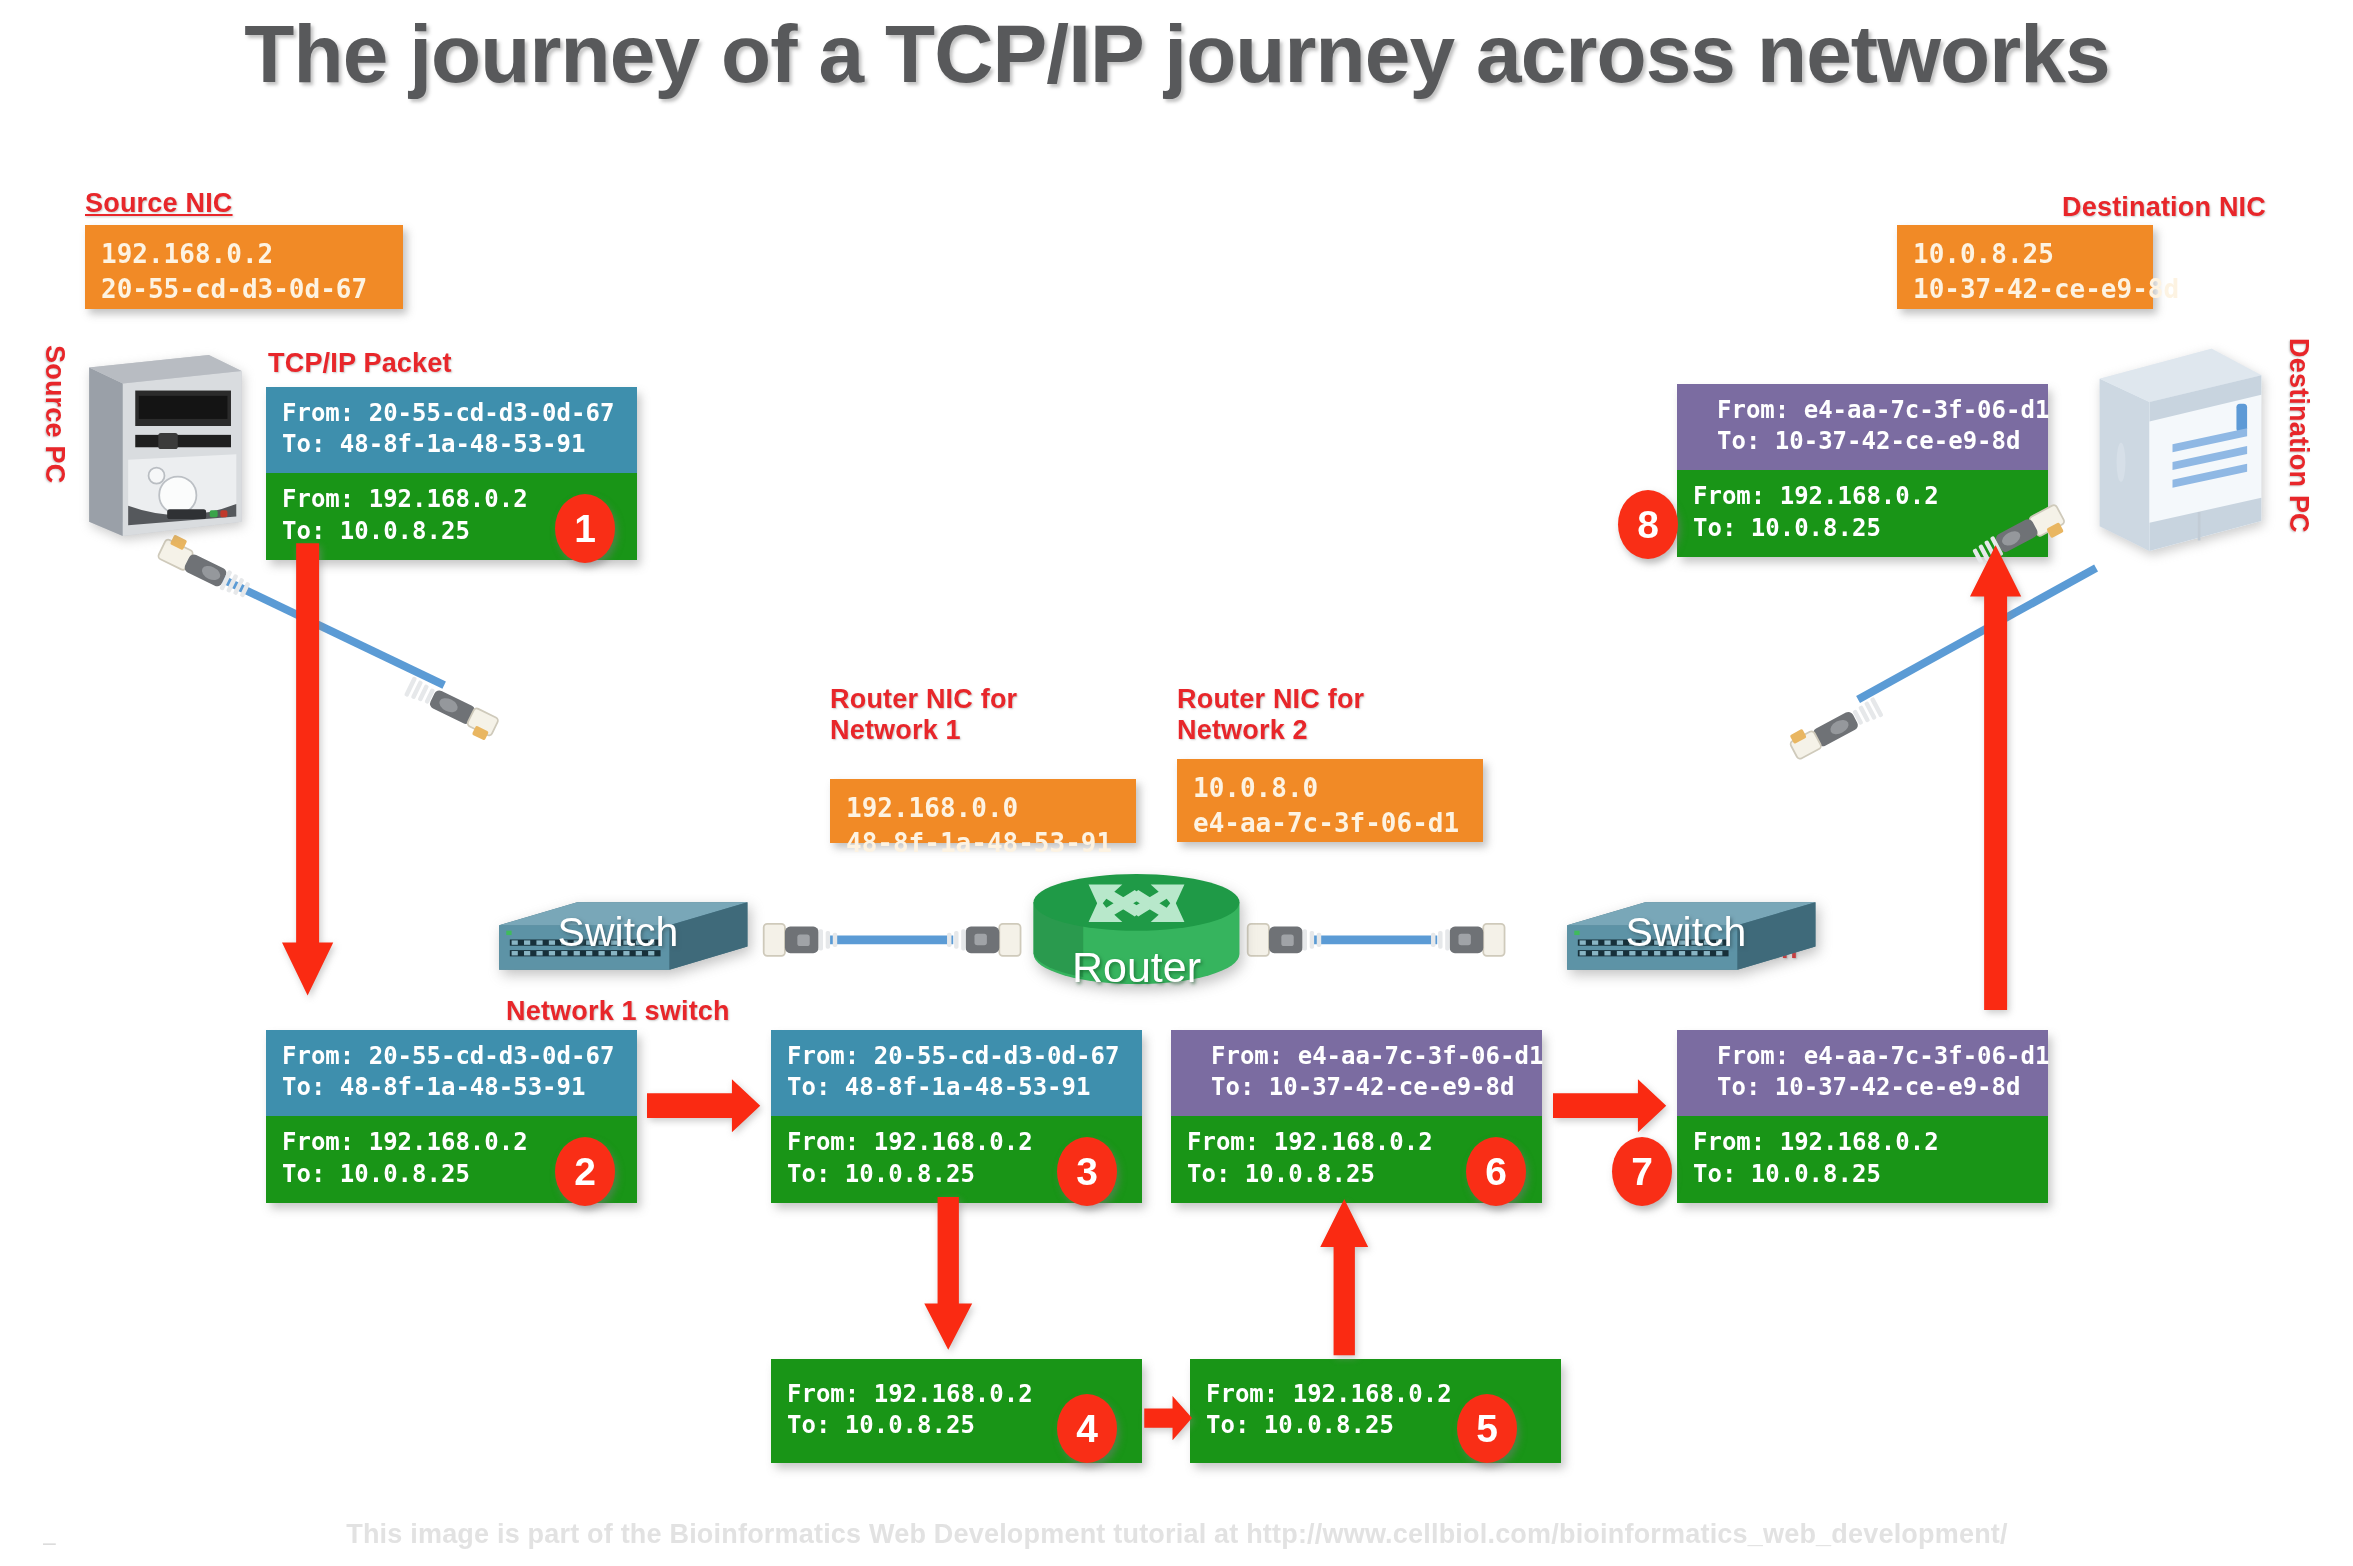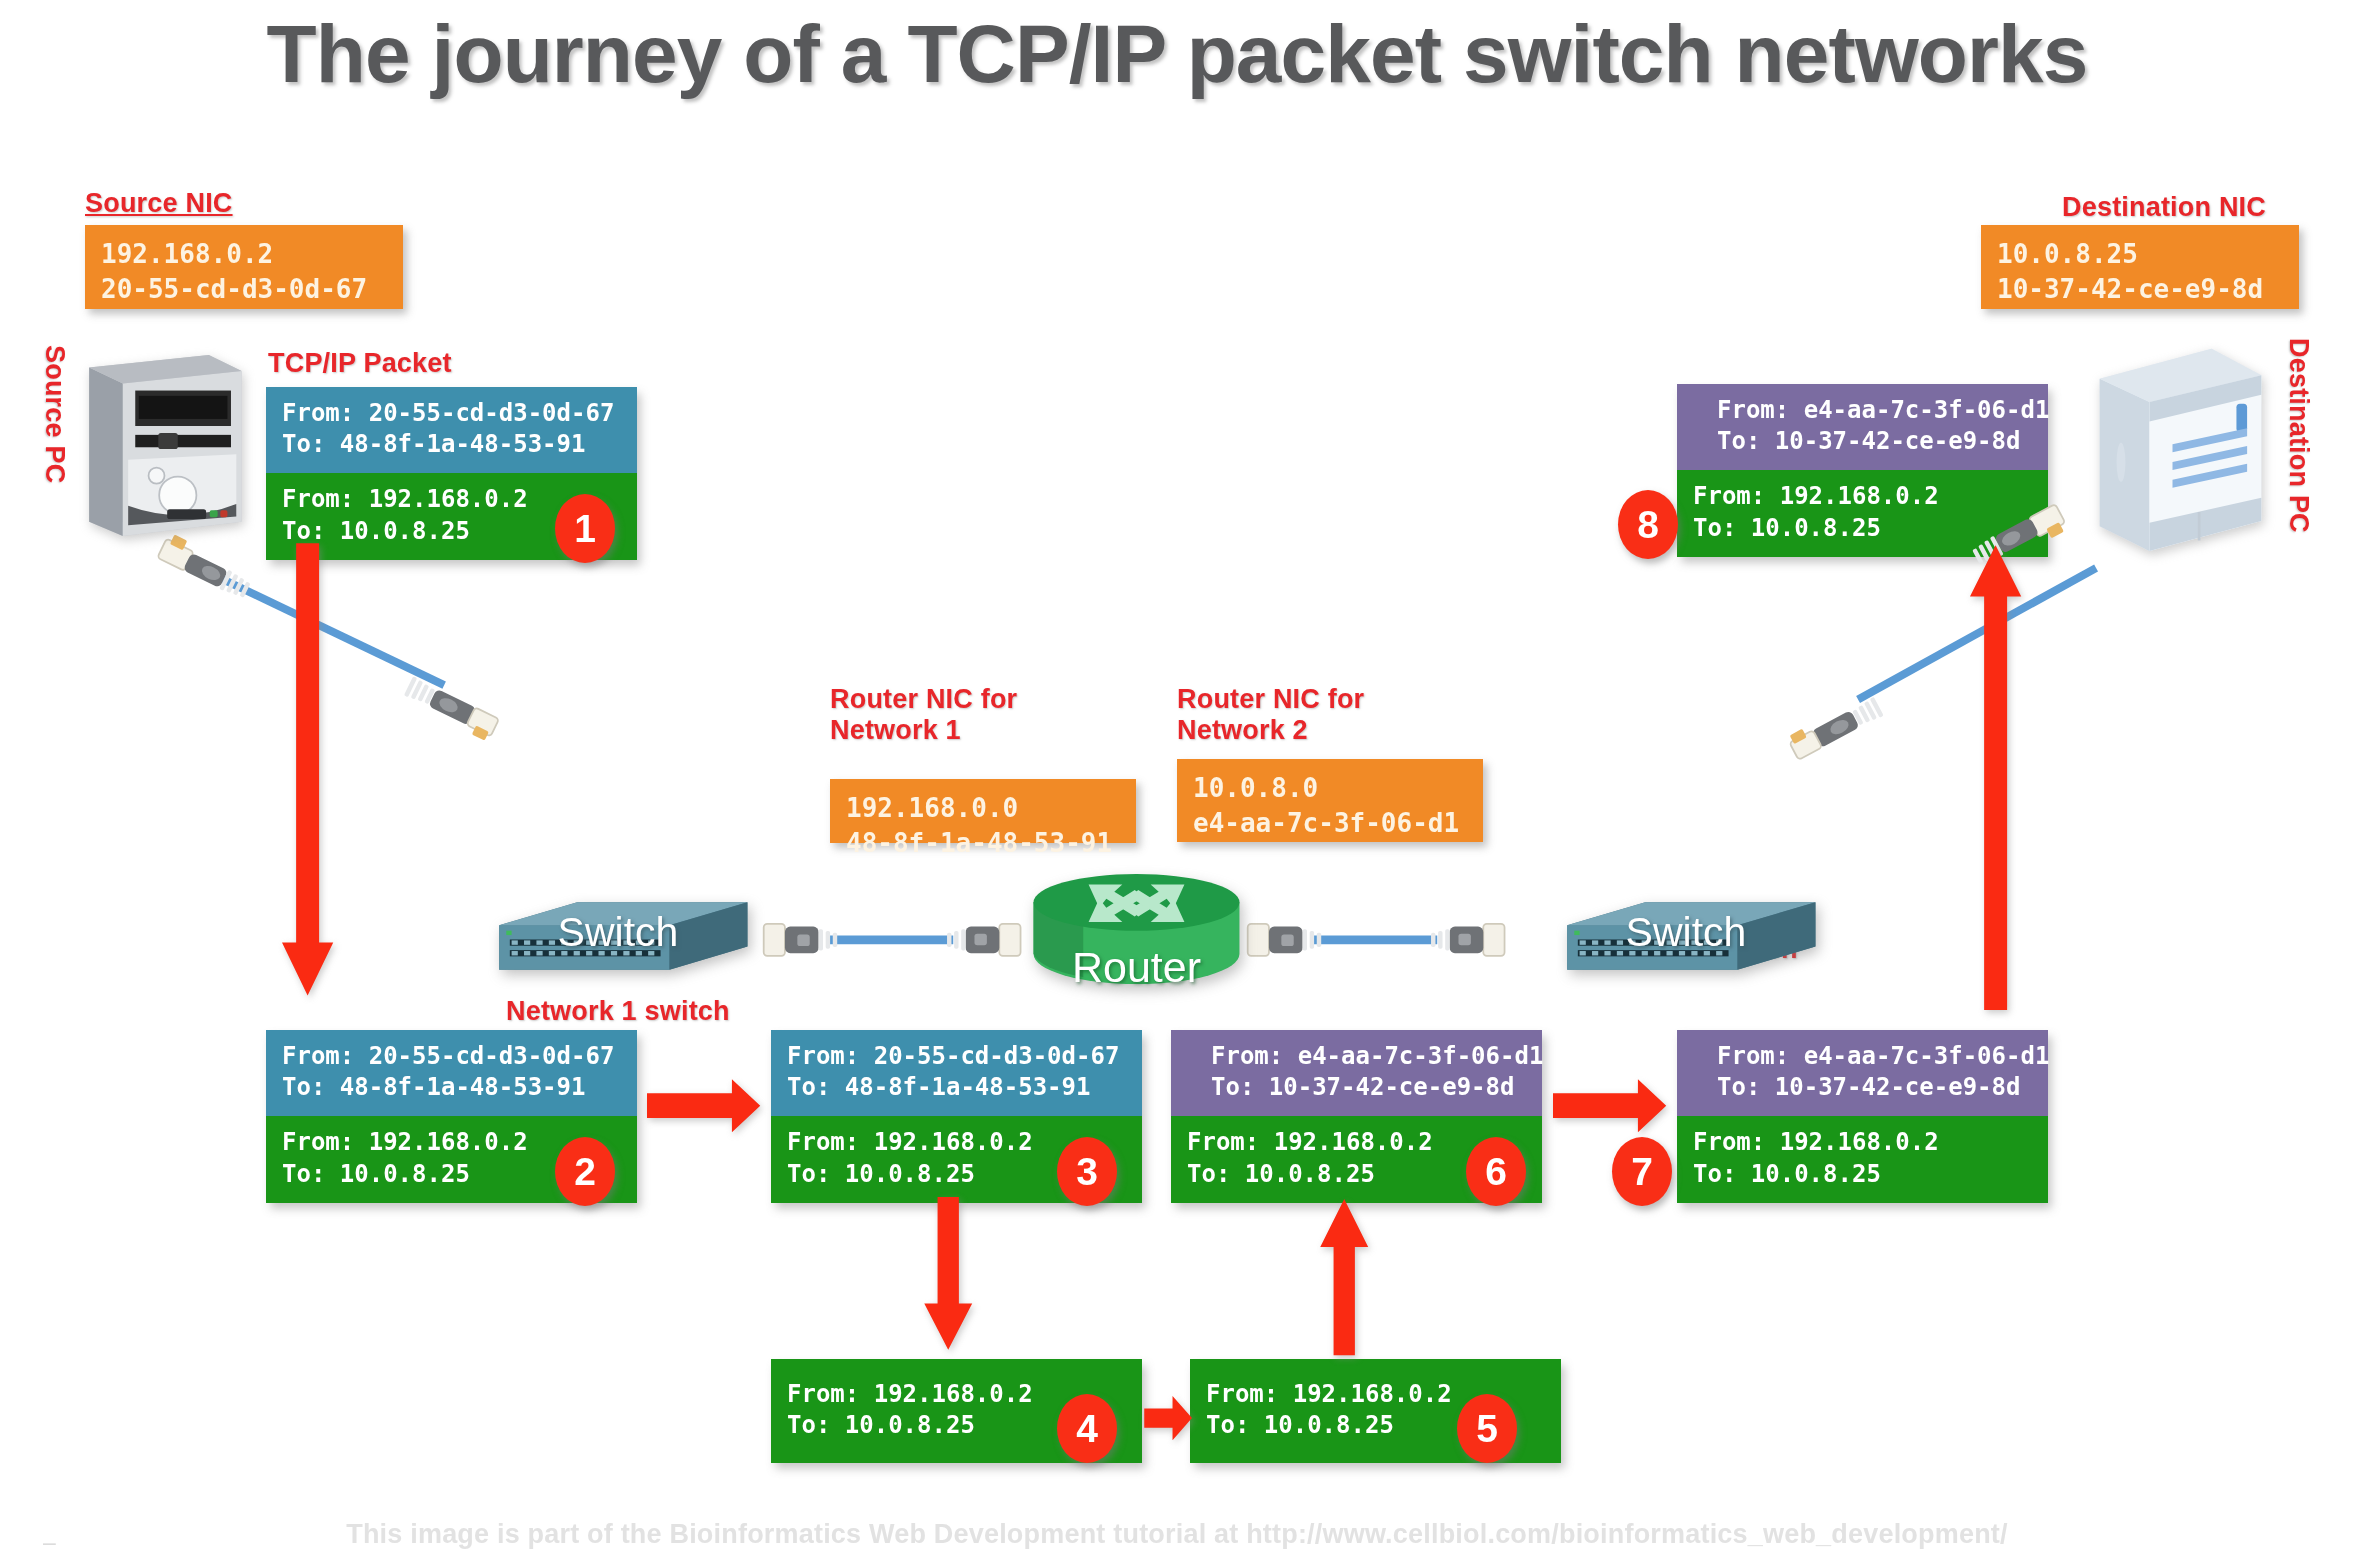--- a/index.html
+++ b/index.html
@@ -101,30 +101,30 @@
     position:absolute;left:0;top:1519px;width:2354px;text-align:center;
     color:#e2e2e2;font-size:27px;font-weight:bold;letter-spacing:0.2px;
   }
   .tick{position:absolute;left:43px;top:1529px;color:#dcdcdc;font-size:23px;}
 </style>
 </head>
 <body>
 
 <div class="stage">
 
-  <div class="title">The journey of a TCP/IP packet switch networks</div>
+  <div class="title">The journey of a TCP/IP journey across networks</div>
 
   <div class="rlabel" style="left:85px;top:188px;text-decoration:underline;">Source NIC</div>
   <div class="nic" style="left:85px;top:225px;width:318px;height:84px;">
     <div class="ln">192.168.0.2</div>
     <div class="ln">20-55-cd-d3-0d-67</div>
   </div>
 
   <div class="rlabel" style="left:2062px;top:192px;">Destination NIC</div>
-  <div class="nic" style="left:1981px;top:225px;width:318px;height:84px;">
+  <div class="nic" style="left:1897px;top:225px;width:256px;height:84px;">
     <div class="ln">10.0.8.25</div>
     <div class="ln">10-37-42-ce-e9-8d</div>
   </div>
 
   <div class="rlabel" style="left:830px;top:684px;">Router NIC for
 Network 1</div>
   <div class="nic" style="left:830px;top:759px;width:306px;height:64px;margin-top:20px;">
     <div class="ln">192.168.0.0</div>
     <div class="ln">48-8f-1a-48-53-91</div>
   </div>

